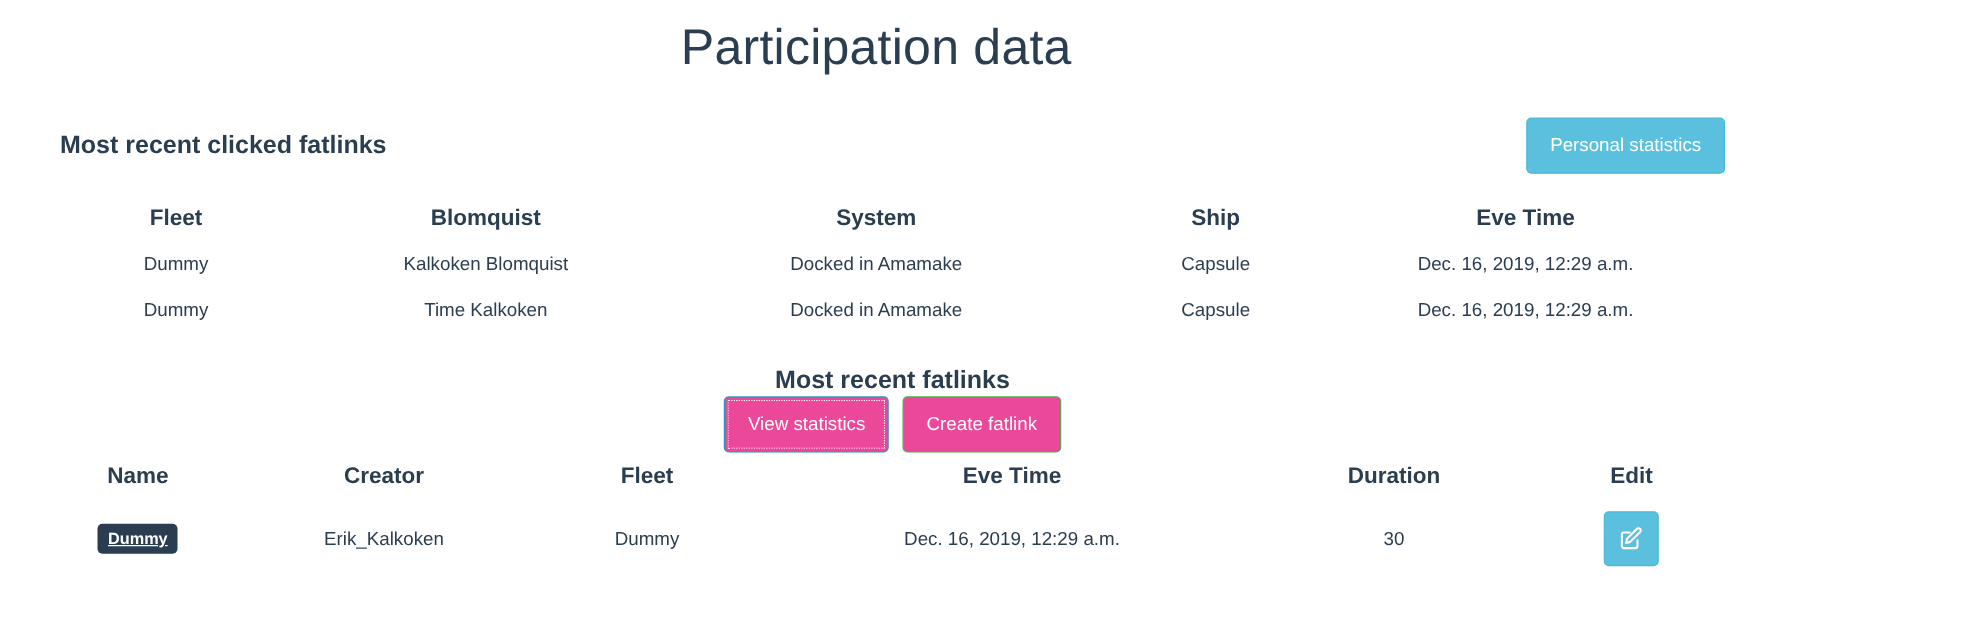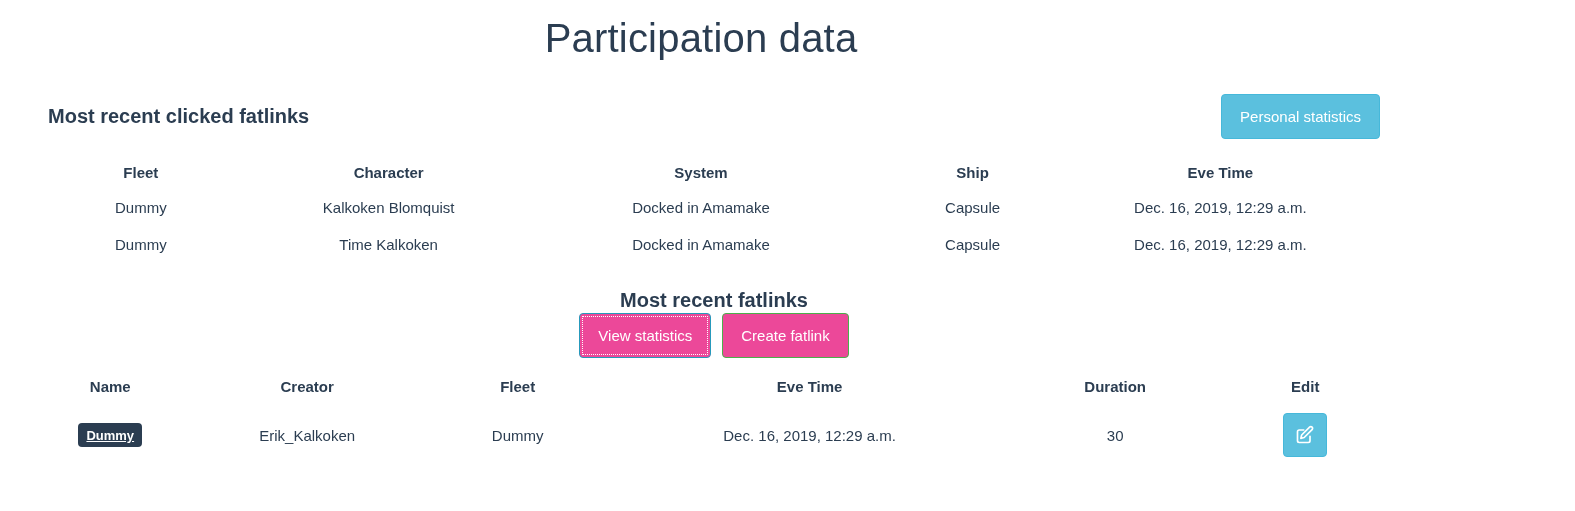--- a/index.html
+++ b/index.html
@@ -91,40 +91,40 @@
     border-color: #4cae4c;
   }
 
   
   table.data-table {
     width: 100%;
     border-collapse: collapse;
     table-layout: fixed;
   }
   table.data-table th {
-    font-size: 15px;
+    font-size: 18px;
     font-weight: bold;
     color: #2b3d51;
     text-align: center;
     padding: 8px 6px;
     border: none;
     vertical-align: middle;
   }
   table.data-table td {
     font-size: 15px;
     font-weight: 400;
     color: #2b3d51;
     text-align: center;
     padding: 10px 6px;
     border: none;
     vertical-align: middle;
   }
 
   .table-clicked { margin-top: 16px; }
-  .table-fatlinks { margin-top: 12px; }
+  .table-fatlinks { margin-top: 0; }
 
   
   .tc-a1 { width: 17.5%; }
   .tc-a2 { width: 19%; }
   .tc-a3 { width: 27%; }
   .tc-a4 { width: 13%; }
   .tc-a5 { width: 23.5%; }
 
   
   .tc-b1 { width: 13%; }
@@ -183,21 +183,21 @@
     <colgroup>
       <col class="tc-a1">
         <col class="tc-a2">
         <col class="tc-a3">
         <col class="tc-a4">
         <col class="tc-a5">
     </colgroup>
     <thead>
       <tr>
         <th>Fleet</th>
-        <th>Character</th>
+        <th>Blomquist</th>
         <th>System</th>
         <th>Ship</th>
         <th>Eve Time</th>
       </tr>
     </thead>
     <tbody>
       <tr>
         <td>Dummy</td>
         <td>Kalkoken Blomquist</td>
         <td>Docked in Amamake</td>

